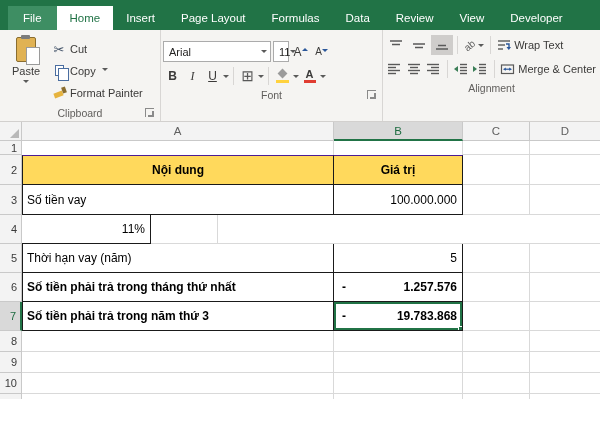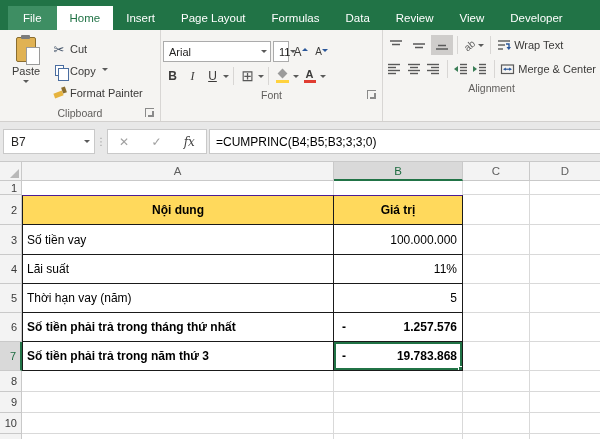--- a/index.html
+++ b/index.html
@@ -339,35 +339,20 @@
             <span>Merge &amp; Center</span>
           </div>
         </div>
       </div>
       <div class="rgroup-label-row">
         <span class="rgroup-label">Alignment</span>
       </div>
     </div>
   </div>
 
-  <div class="fbar">
-    <div class="namebox">
-      <span class="nv">B7</span>
-      <span class="dd" style="margin-right:4px;"></span>
-    </div>
-    <div class="dots">⋮</div>
-    <div class="fxbox">
-      <span class="x">✕</span>
-      <span class="ck">✓</span>
-      <span class="fx">fx</span>
-    </div>
-    <div class="formulabox">
-      <span>=CUMPRINC(B4;B5;B3;3;3;0)</span>
-    </div>
-  </div>
 
   <div class="grid" style="height:277px; display:flex; flex-direction:column;">
 
     <div class="gh-row">
       <div class="corner"></div>
       <div class="ch cwA">A</div>
       <div class="ch cwB sel-col">B</div>
       <div class="ch cwC">C</div>
       <div class="ch cwD" style="border-right:none;">D</div>
     </div>
@@ -391,21 +376,20 @@
     <div class="row r3">
       <div class="rh">3</div>
       <div class="cell ca tbl">Số tiền vay</div>
       <div class="cell cb tbl num">100.000.000</div>
       <div class="cell cc"></div>
       <div class="cell cd"></div>
     </div>
 
     <div class="row r4">
       <div class="rh">4</div>
-      <div class="cell ca tbl">Lãi suất</div>
       <div class="cell cb tbl num">11%</div>
       <div class="cell cc"></div>
       <div class="cell cd"></div>
     </div>
 
     <div class="row r5">
       <div class="rh">5</div>
       <div class="cell ca tbl">Thời hạn vay (năm)</div>
       <div class="cell cb tbl num">5</div>
       <div class="cell cc"></div>

